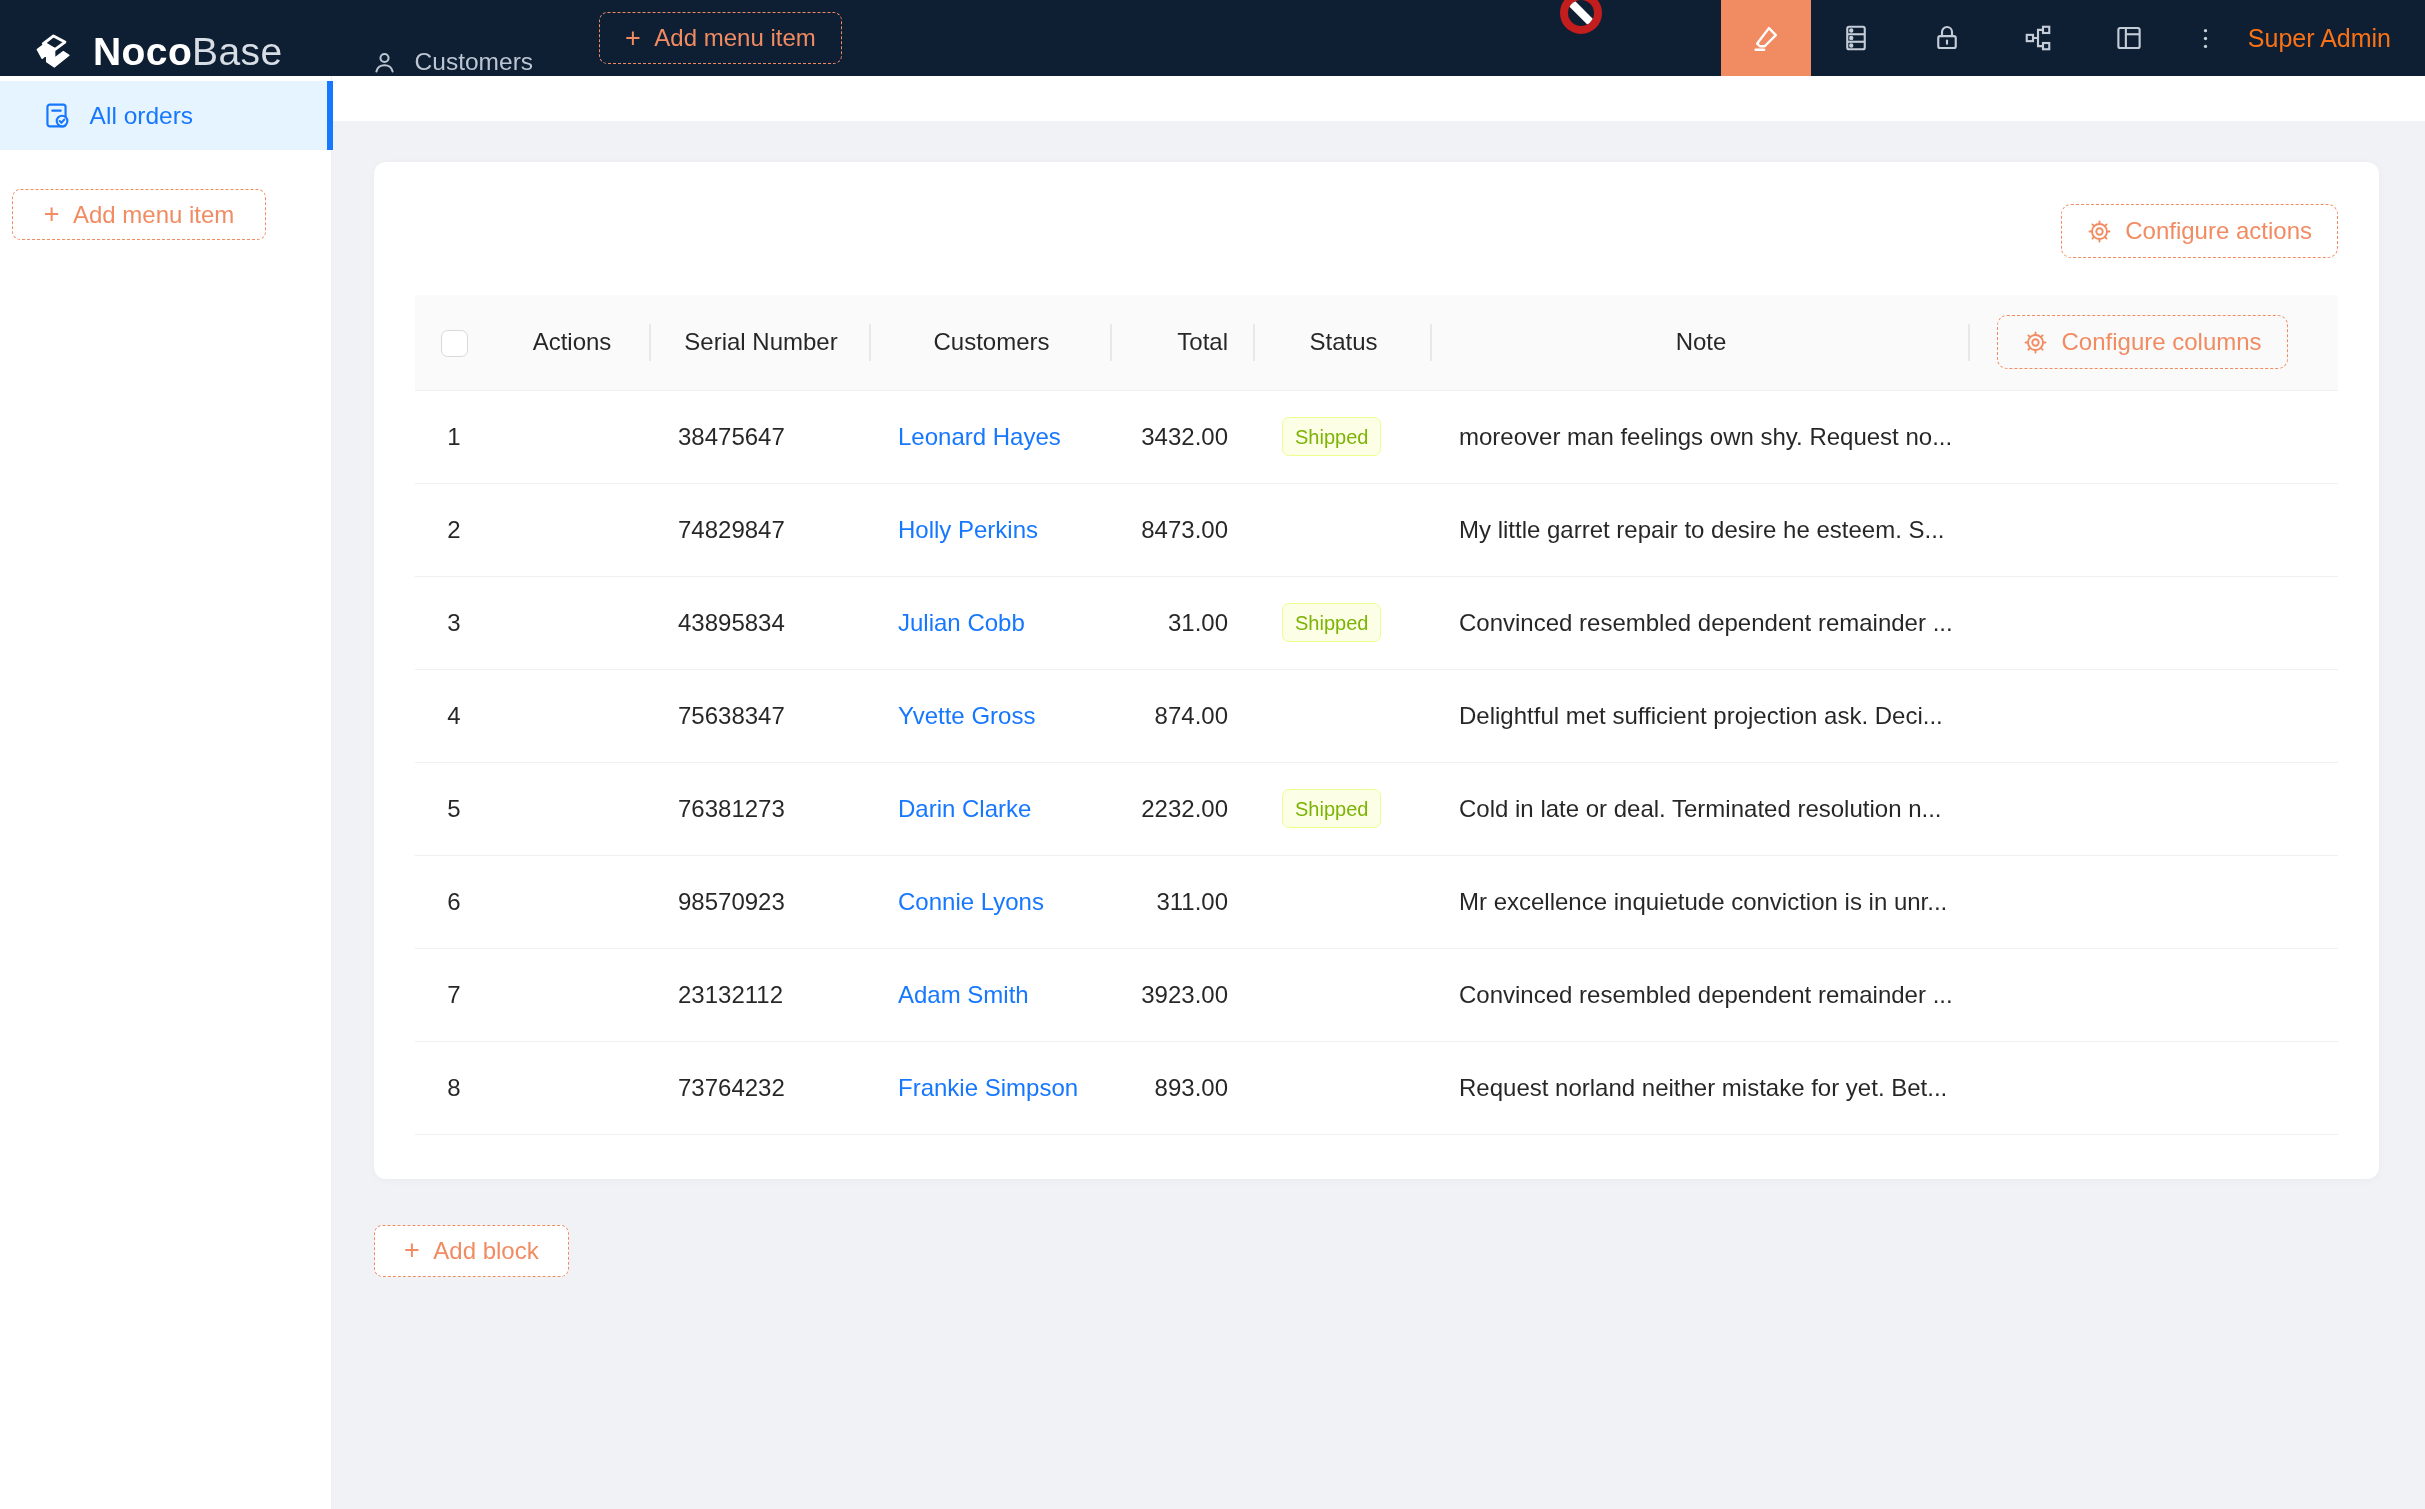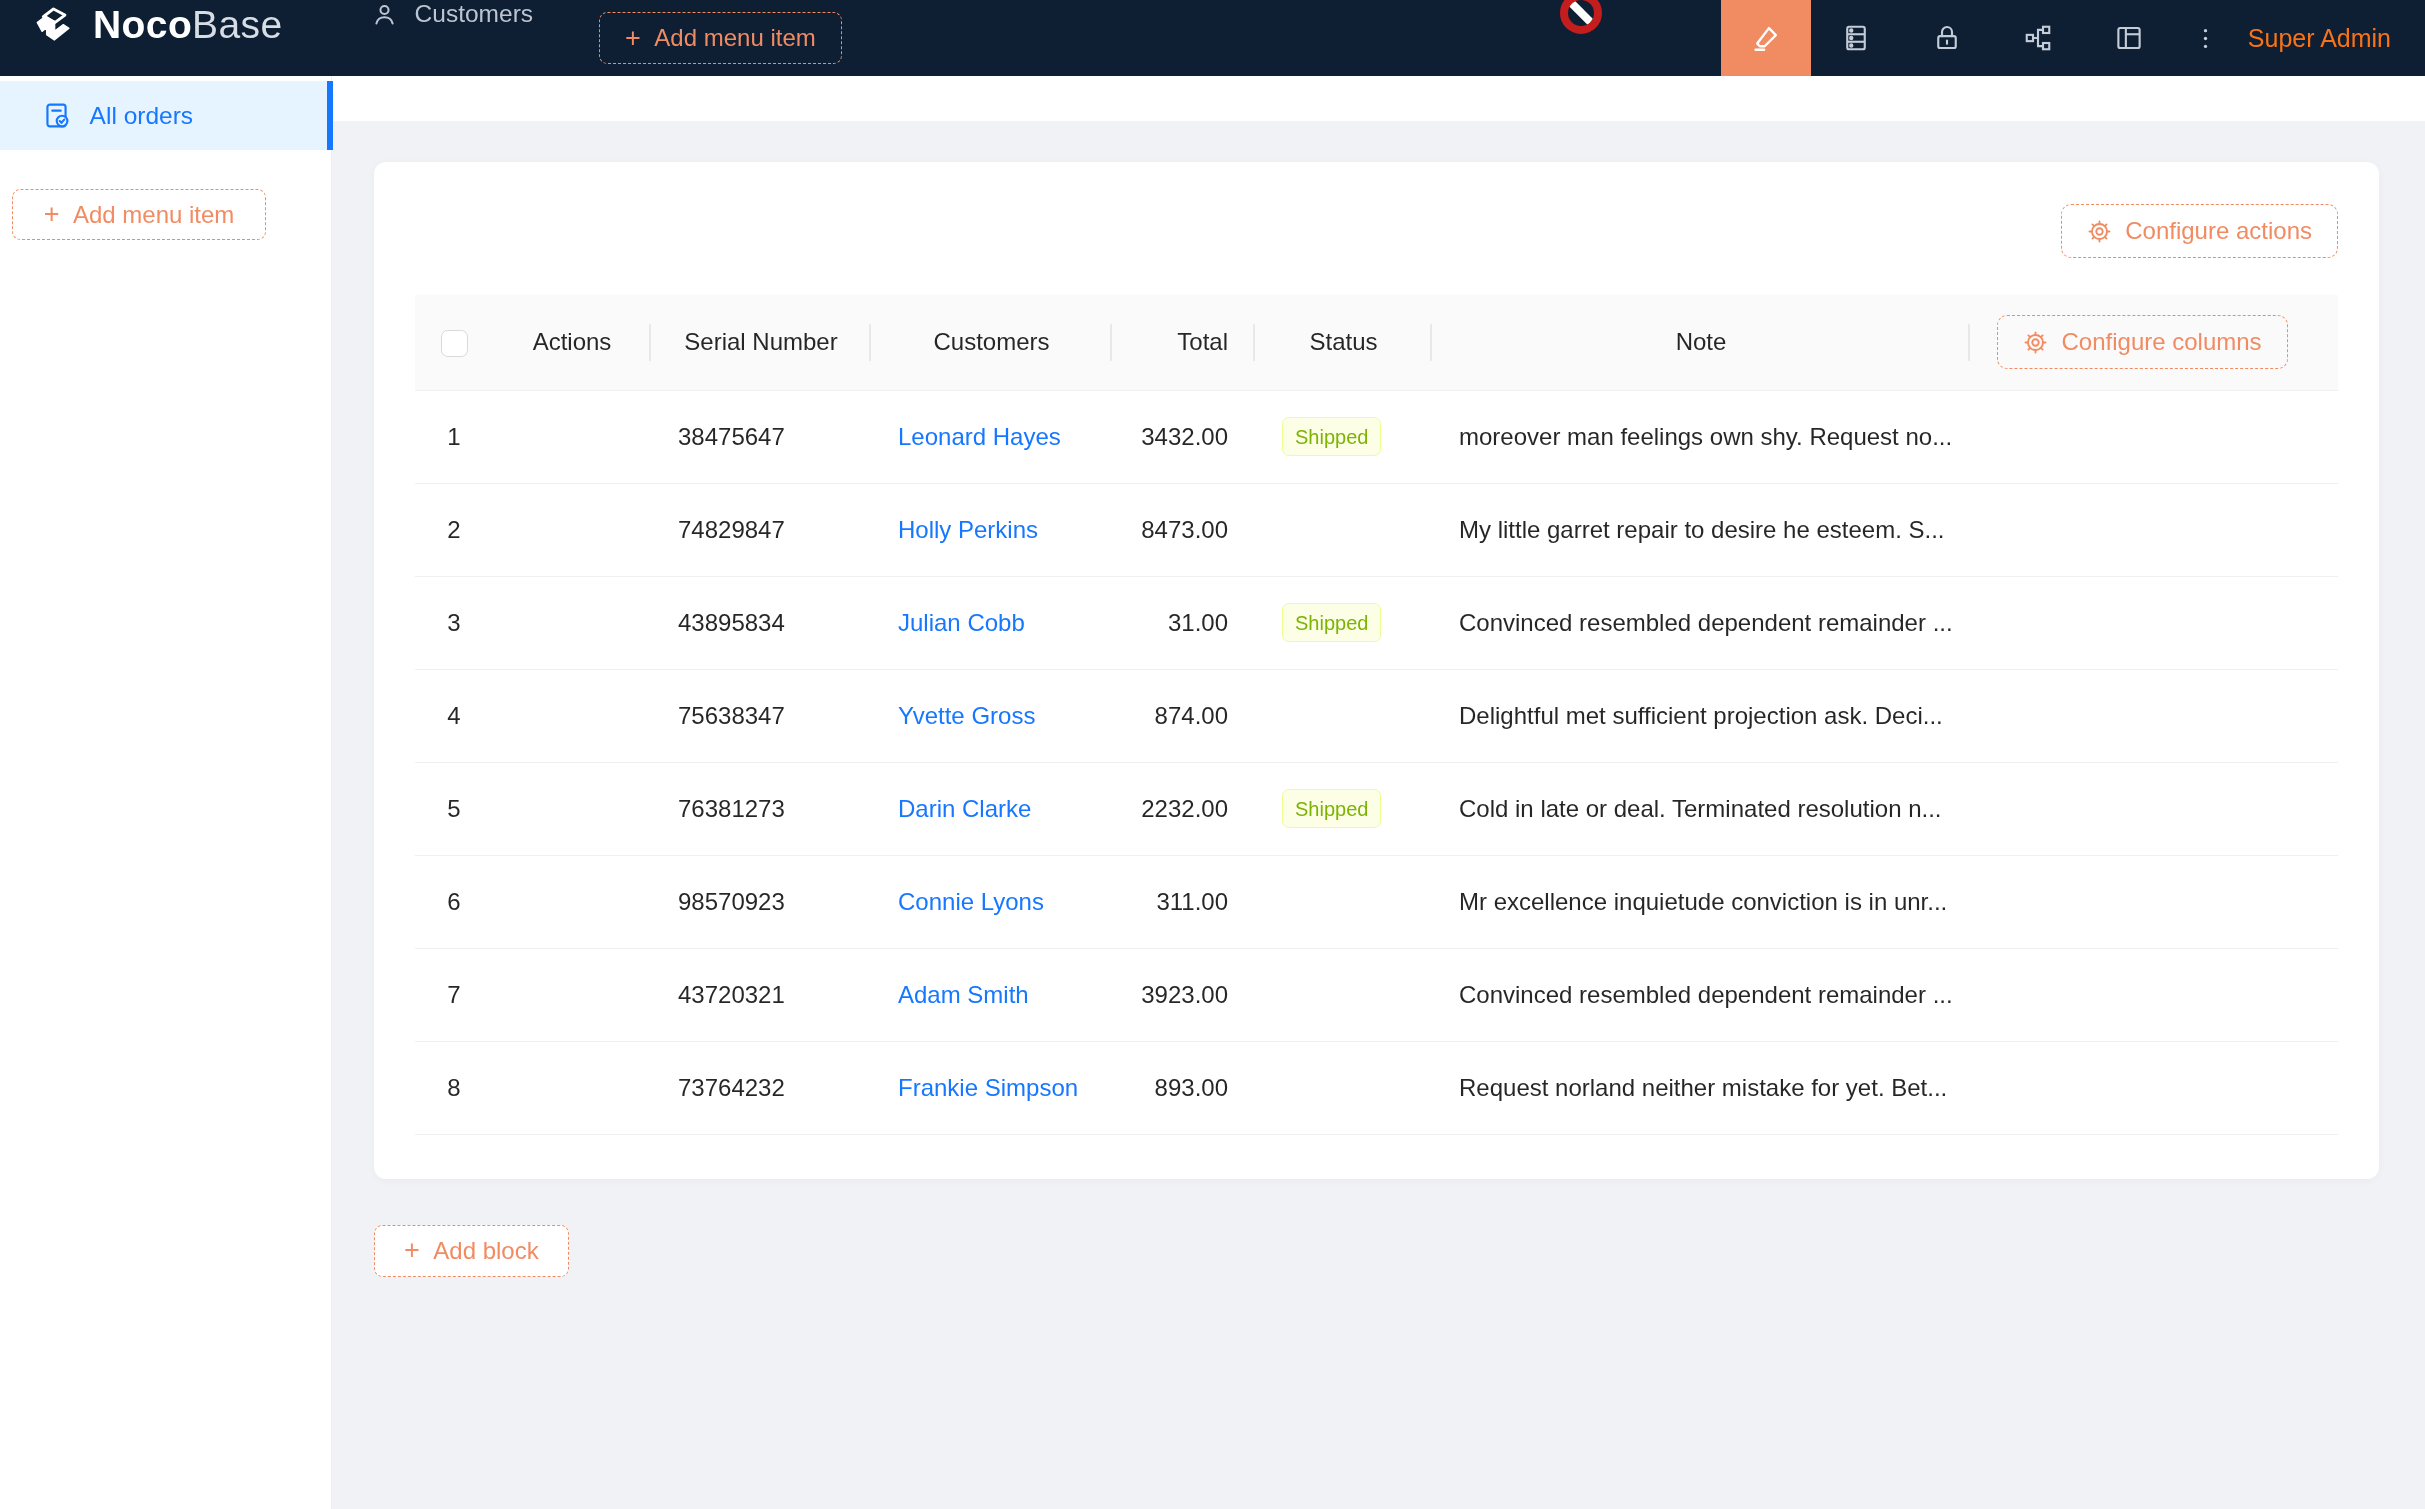--- a/index.html
+++ b/index.html
@@ -12,21 +12,21 @@
     --text:rgba(0,0,0,.85);
     --muted:#bfbfbf;
   }
   *{box-sizing:border-box;margin:0;padding:0;font-family:"Liberation Sans",sans-serif;}
   html,body{width:2426px;height:1509px;}
   body{background:var(--body-bg);position:relative;overflow:hidden;color:var(--text);}
   svg{display:block;}
 
   
   .navbar{position:absolute;top:0;left:0;width:2426px;height:76px;background:var(--navbar-bg);
-    display:flex;align-items:flex-start;z-index:20;}
+    display:flex;align-items:flex-end;z-index:20;}
   .logo{display:flex;align-items:center;gap:15px;padding:0 54px 0 29px;cursor:pointer;}
   .logo-text{font-size:39px;letter-spacing:0.4px;white-space:nowrap;}
   .logo-bold{color:#fff;font-weight:bold;}
   .logo-light{color:#d7dde5;font-weight:300;}
   .nav-tab{display:flex;align-items:center;gap:17px;padding:0 34px;font-size:24.5px;color:#bcc5d1;cursor:pointer;}
   .nav-tab svg{color:#bcc5d1;}
   .nav-tab.active{background:var(--navtab-active);color:#fff;--badge-fill:var(--navtab-active);}
   .nav-tab.active svg{color:#fff;}
   .dashed-btn{display:inline-flex;align-items:center;justify-content:center;gap:13.5px;
     border:1.7px dashed var(--accent);border-radius:8.5px;color:var(--accent);
@@ -319,21 +319,21 @@
     <td>98570923</td>
     <td><a class="cust-link">Connie Lyons</a></td>
     <td class="c-total">311.00</td>
     <td></td>
     <td>Mr excellence inquietude conviction is in unr...</td>
     <td></td>
   </tr>
           <tr>
     <td class="c-check">7</td>
     <td></td>
-    <td>43720321</td>
+    <td>23132112</td>
     <td><a class="cust-link">Adam Smith</a></td>
     <td class="c-total">3923.00</td>
     <td></td>
     <td>Convinced resembled dependent remainder ...</td>
     <td></td>
   </tr>
           <tr>
     <td class="c-check">8</td>
     <td></td>
     <td>73764232</td>

